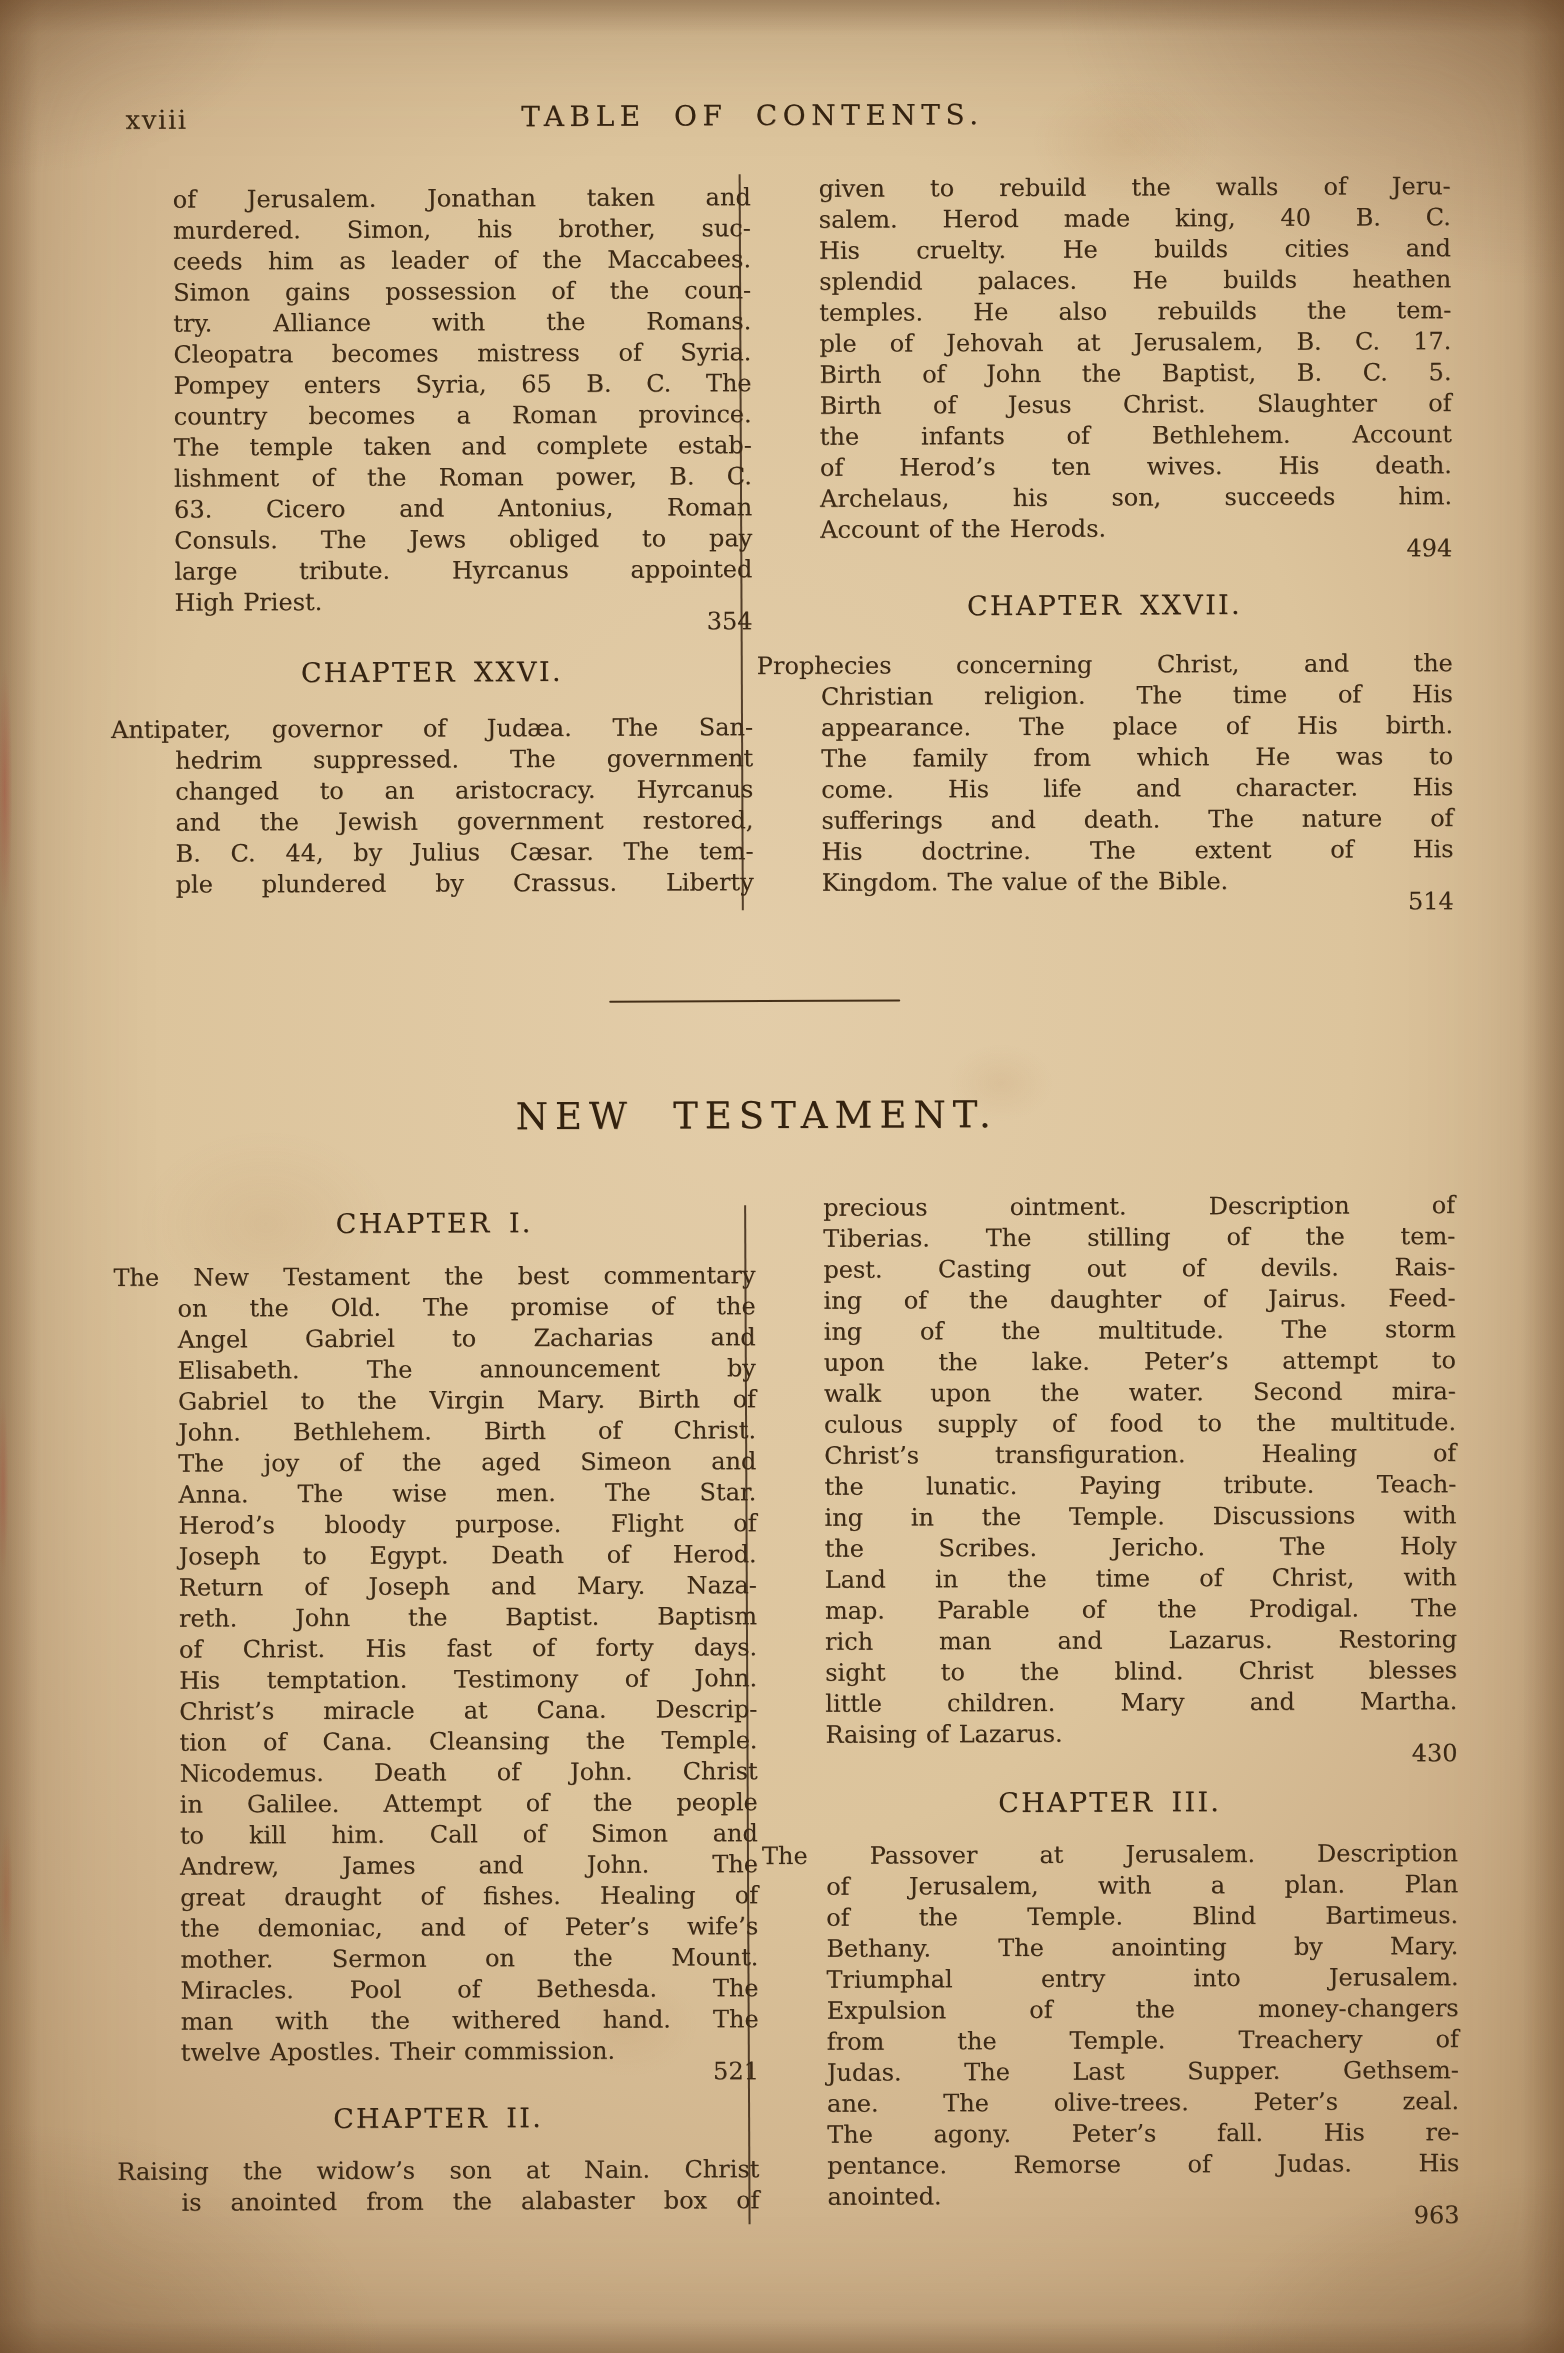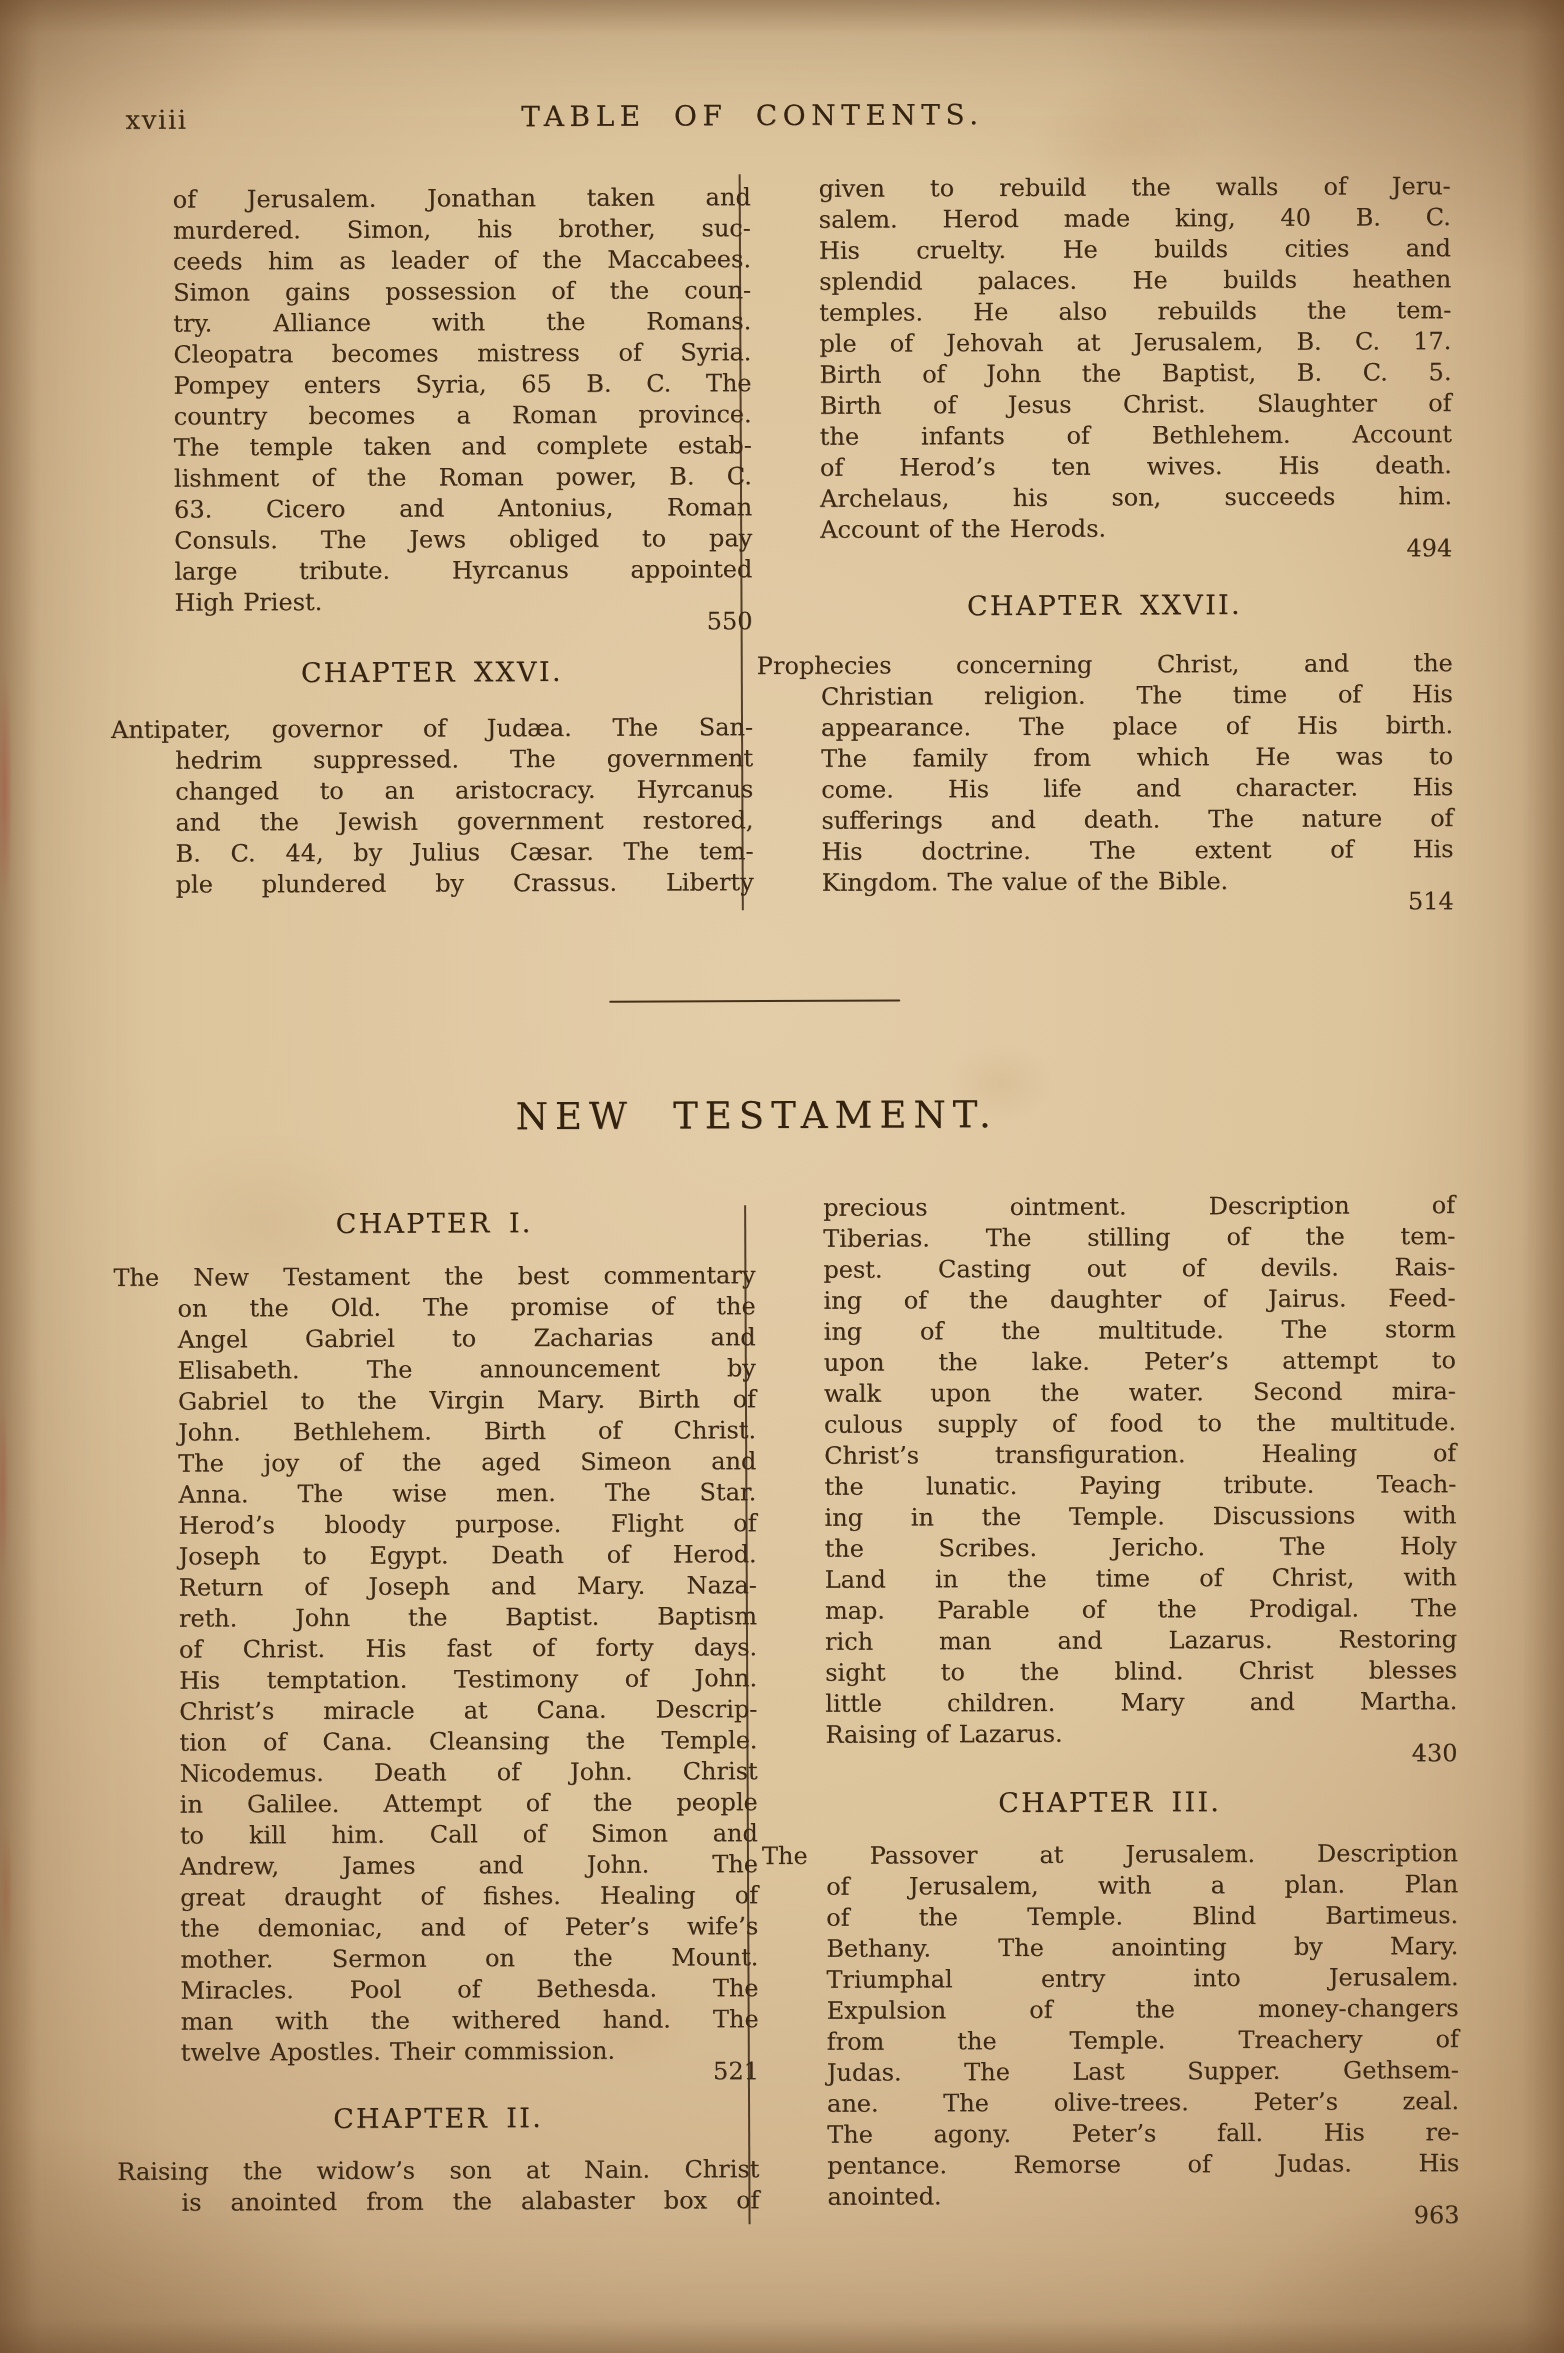--- a/index.html
+++ b/index.html
@@ -86,21 +86,21 @@
           <div>Pompey enters Syria, 65 B. C.  The</div>
           <div>country becomes a Roman province.</div>
           <div>The temple taken and complete estab-</div>
           <div>lishment of the Roman power, B. C.</div>
           <div>63.  Cicero and Antonius, Roman</div>
           <div>Consuls.  The Jews obliged to pay</div>
           <div>large tribute.  Hyrcanus appointed</div>
         </div>
       <div class="lastline">
         <span class="txt">High Priest.</span>
-        <span class="num">550</span>
+        <span class="num">354</span>
       </div>
     </div>
     <div class="chap">CHAPTER XXVI.</div>
     <div class="par hang">
       <div class="lines">
           <div class="first">Antipater, governor of Judæa.  The San-</div>
           <div>hedrim suppressed.  The government</div>
           <div>changed to an aristocracy.  Hyrcanus</div>
           <div>and the Jewish government restored,</div>
           <div>B. C. 44, by Julius Cæsar.  The tem-</div>

